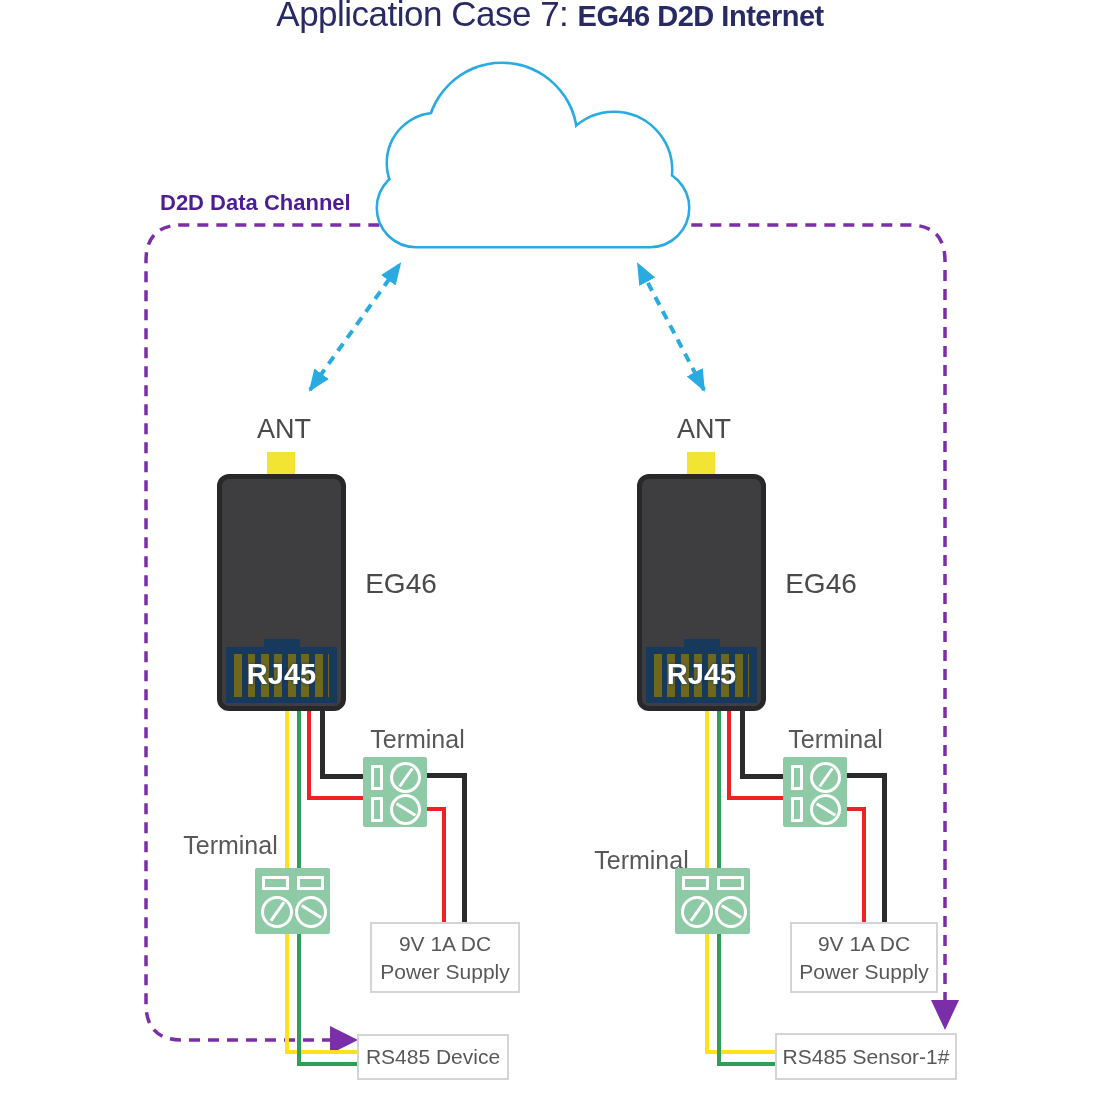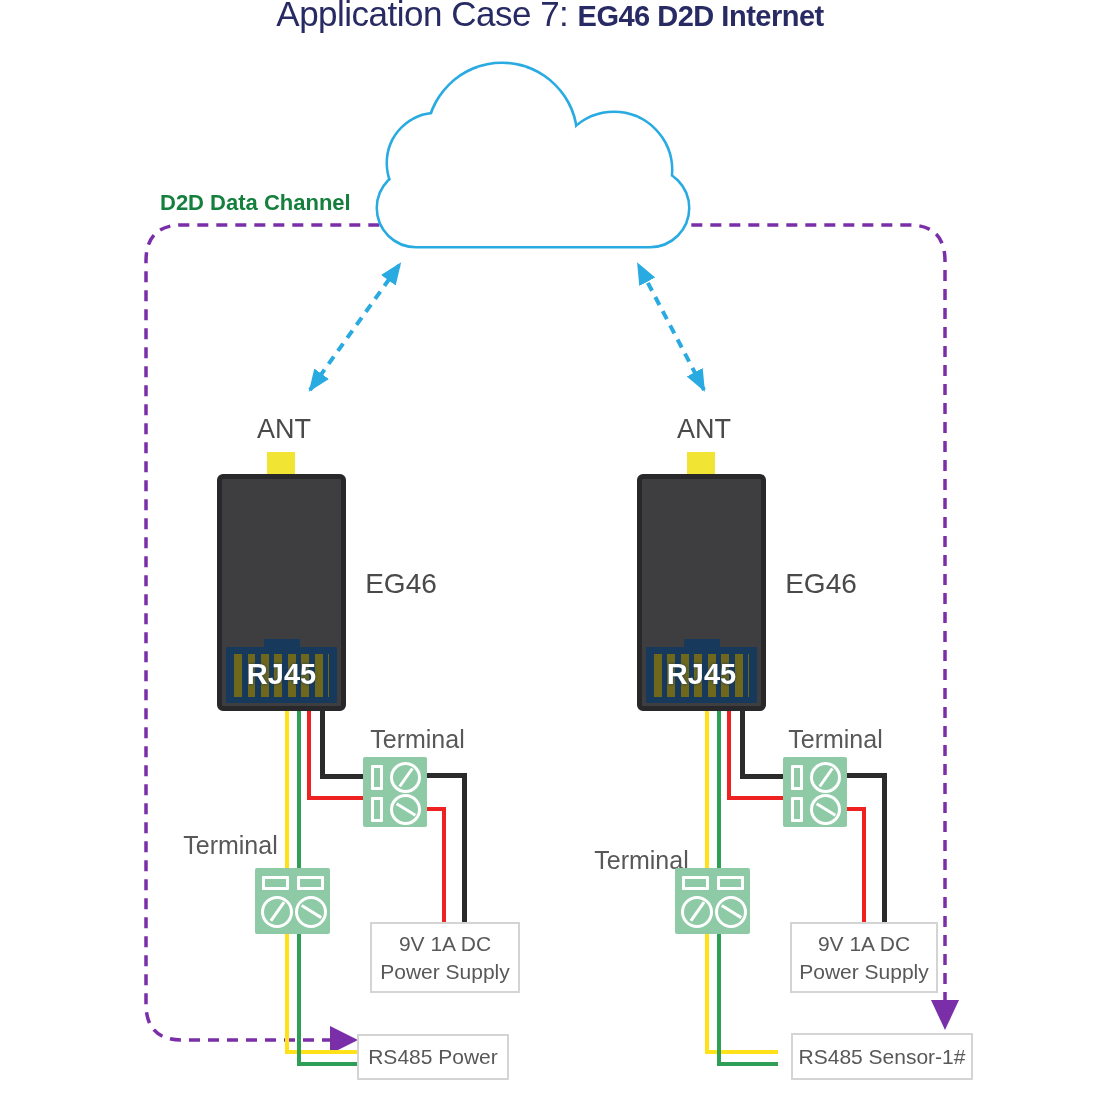--- a/index.html
+++ b/index.html
@@ -10,24 +10,24 @@
   .abs{position:absolute;}
   
   .title{position:absolute;left:0;top:-6px;width:1100px;text-align:center;color:#272a63;white-space:nowrap;}
   .title .t1{font-size:35px;font-weight:400;letter-spacing:-0.5px;}
   .title .t2{font-size:29px;font-weight:700;letter-spacing:-0.5px;}
   
   .lbl{position:absolute;color:#4a4a4a;text-align:center;}
   .gray{color:#585858;}
   .internet{position:absolute;left:428px;top:152px;width:210px;text-align:center;
     font-size:42px;color:#2b2a64;letter-spacing:0.5px;}
-  .d2d{position:absolute;left:160px;top:190px;font-size:22px;font-weight:700;color:#15803d;}
+  .d2d{position:absolute;left:160px;top:190px;font-size:22px;font-weight:700;color:#4c1d95;}
   
   .device{position:absolute;width:129px;height:237px;background:#3e3e41;
-    border:5px solid #28282b;border-radius:6px;box-sizing:border-box;}
+    border:5px solid #28282b;border-radius:12px;box-sizing:border-box;}
   .rj45{position:absolute;left:4px;right:4px;bottom:3px;height:56px;background:#17395c;}
   .rj45 .notch{position:absolute;left:50%;top:-8px;width:36px;height:9px;margin-left:-18px;background:#17395c;}
   .rj45 .pins{position:absolute;left:8px;right:8px;top:7px;bottom:6px;
     background:repeating-linear-gradient(90deg,#6e671c 0 8px,rgba(0,0,0,0) 8px 13.5px);}
   .rj45 .ptxt{position:absolute;left:0;right:0;top:50%;transform:translateY(-52%);
     text-align:center;color:#ffffff;font-size:29px;font-weight:600;text-shadow:0 0 3px #17395c;}
   .ant-stub{position:absolute;width:28px;height:24px;background:#f2e433;}
   
   .wire{position:absolute;}
   .w-y{background:#ffe11a;}
@@ -126,21 +126,21 @@
     <div class="slot" style="left:42px;top:8px;width:27px;height:14px;"></div>
     <div class="screw s1" style="left:6px;top:28px;width:32px;height:32px;"></div>
     <div class="screw s2" style="left:40px;top:28px;width:32px;height:32px;"></div>
   </div>
 
   <div class="box" style="left:370px;top:922px;width:150px;height:71px;">
     <span>9V 1A DC</span>
     <span>Power Supply</span>
   </div>
   <div class="box" style="left:357px;top:1034px;width:152px;height:46px;">
-    <span>RS485 Power</span>
+    <span>RS485 Device</span>
   </div>
 
   <div class="wire w-y" style="left:705px;top:708px;width:4px;height:346px;"></div>
   <div class="wire w-y" style="left:705px;top:1050px;width:73px;height:4px;"></div>
   <div class="wire w-g" style="left:717px;top:708px;width:4px;height:358px;"></div>
   <div class="wire w-g" style="left:717px;top:1062px;width:61px;height:4px;"></div>
   <div class="wire w-r" style="left:727px;top:708px;width:4px;height:92px;"></div>
   <div class="wire w-r" style="left:727px;top:796px;width:58px;height:4px;"></div>
   <div class="wire w-k" style="left:740px;top:708px;width:5px;height:71px;"></div>
   <div class="wire w-k" style="left:740px;top:774px;width:45px;height:5px;"></div>
@@ -173,17 +173,17 @@
     <div class="slot" style="left:7px;top:8px;width:27px;height:14px;"></div>
     <div class="slot" style="left:42px;top:8px;width:27px;height:14px;"></div>
     <div class="screw s1" style="left:6px;top:28px;width:32px;height:32px;"></div>
     <div class="screw s2" style="left:40px;top:28px;width:32px;height:32px;"></div>
   </div>
 
   <div class="box" style="left:790px;top:922px;width:148px;height:71px;">
     <span>9V 1A DC</span>
     <span>Power Supply</span>
   </div>
-  <div class="box" style="left:775px;top:1033px;width:182px;height:47px;margin-left:16px;">
+  <div class="box" style="left:775px;top:1033px;width:182px;height:47px;">
     <span>RS485 Sensor-1#</span>
   </div>
 
 </div>
 
 </body></html>

